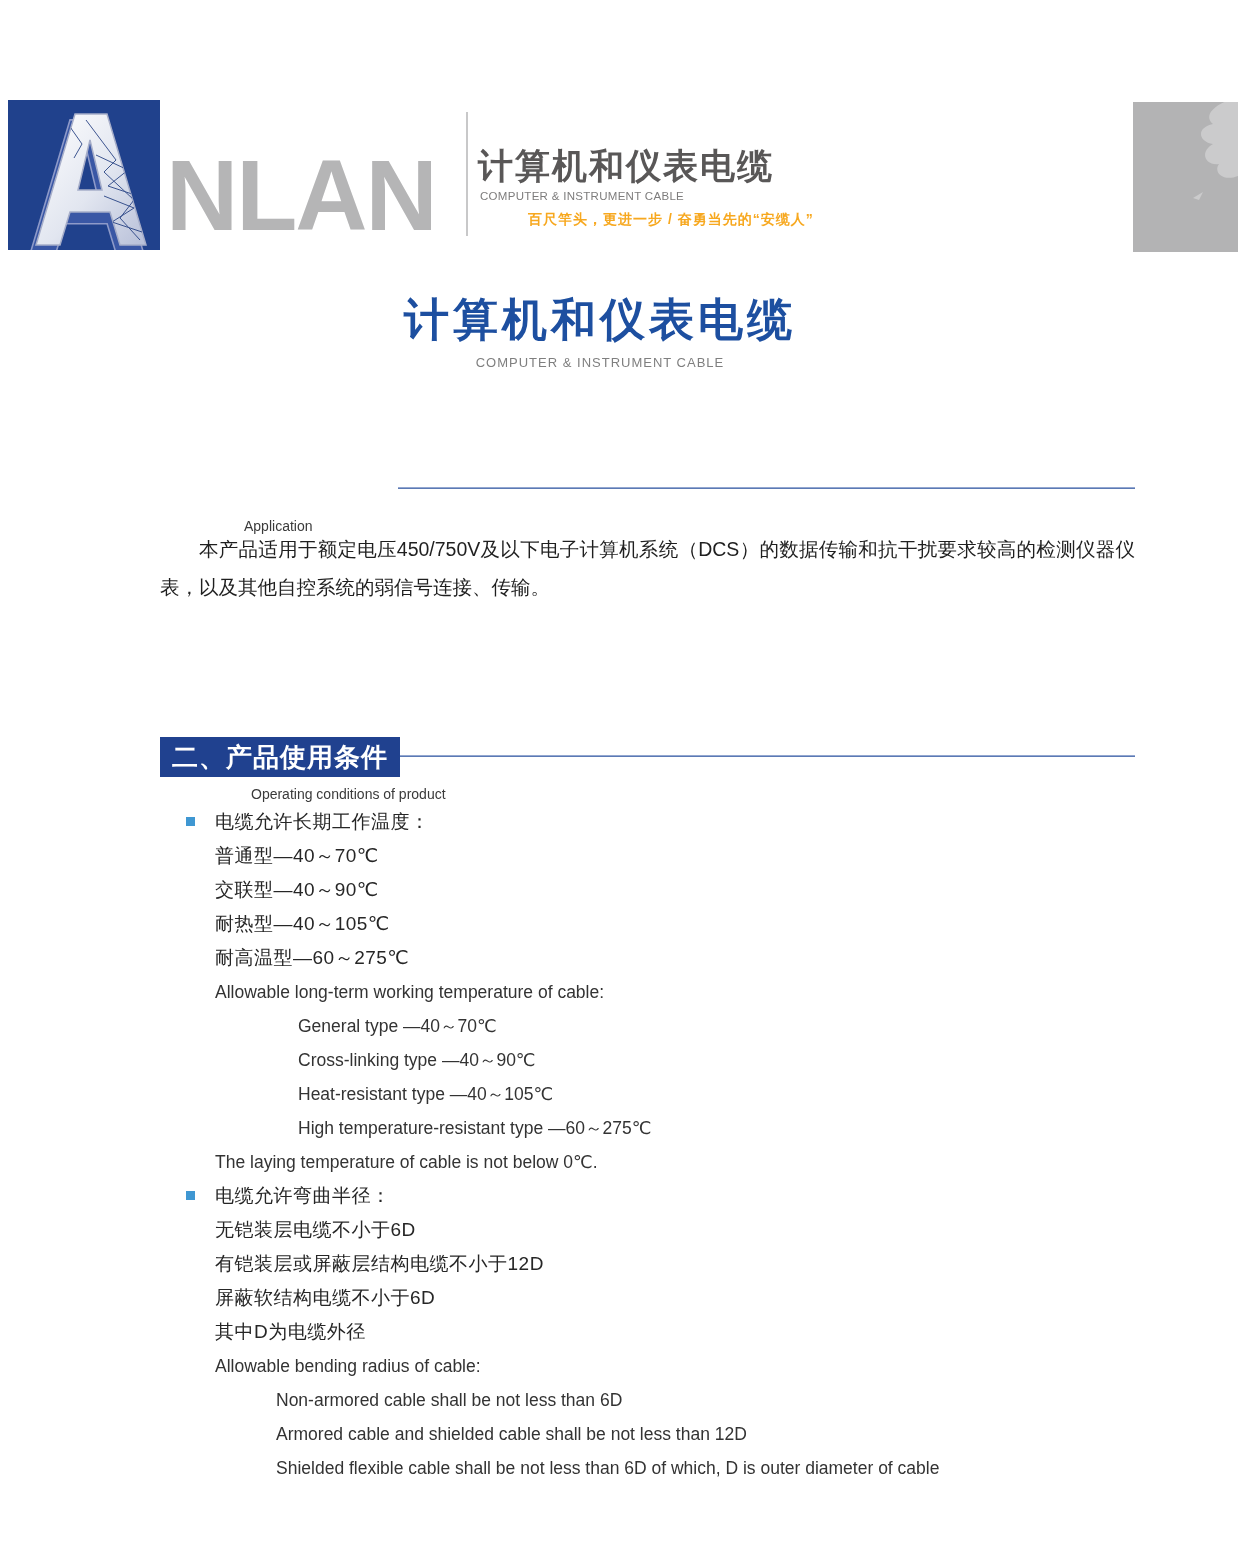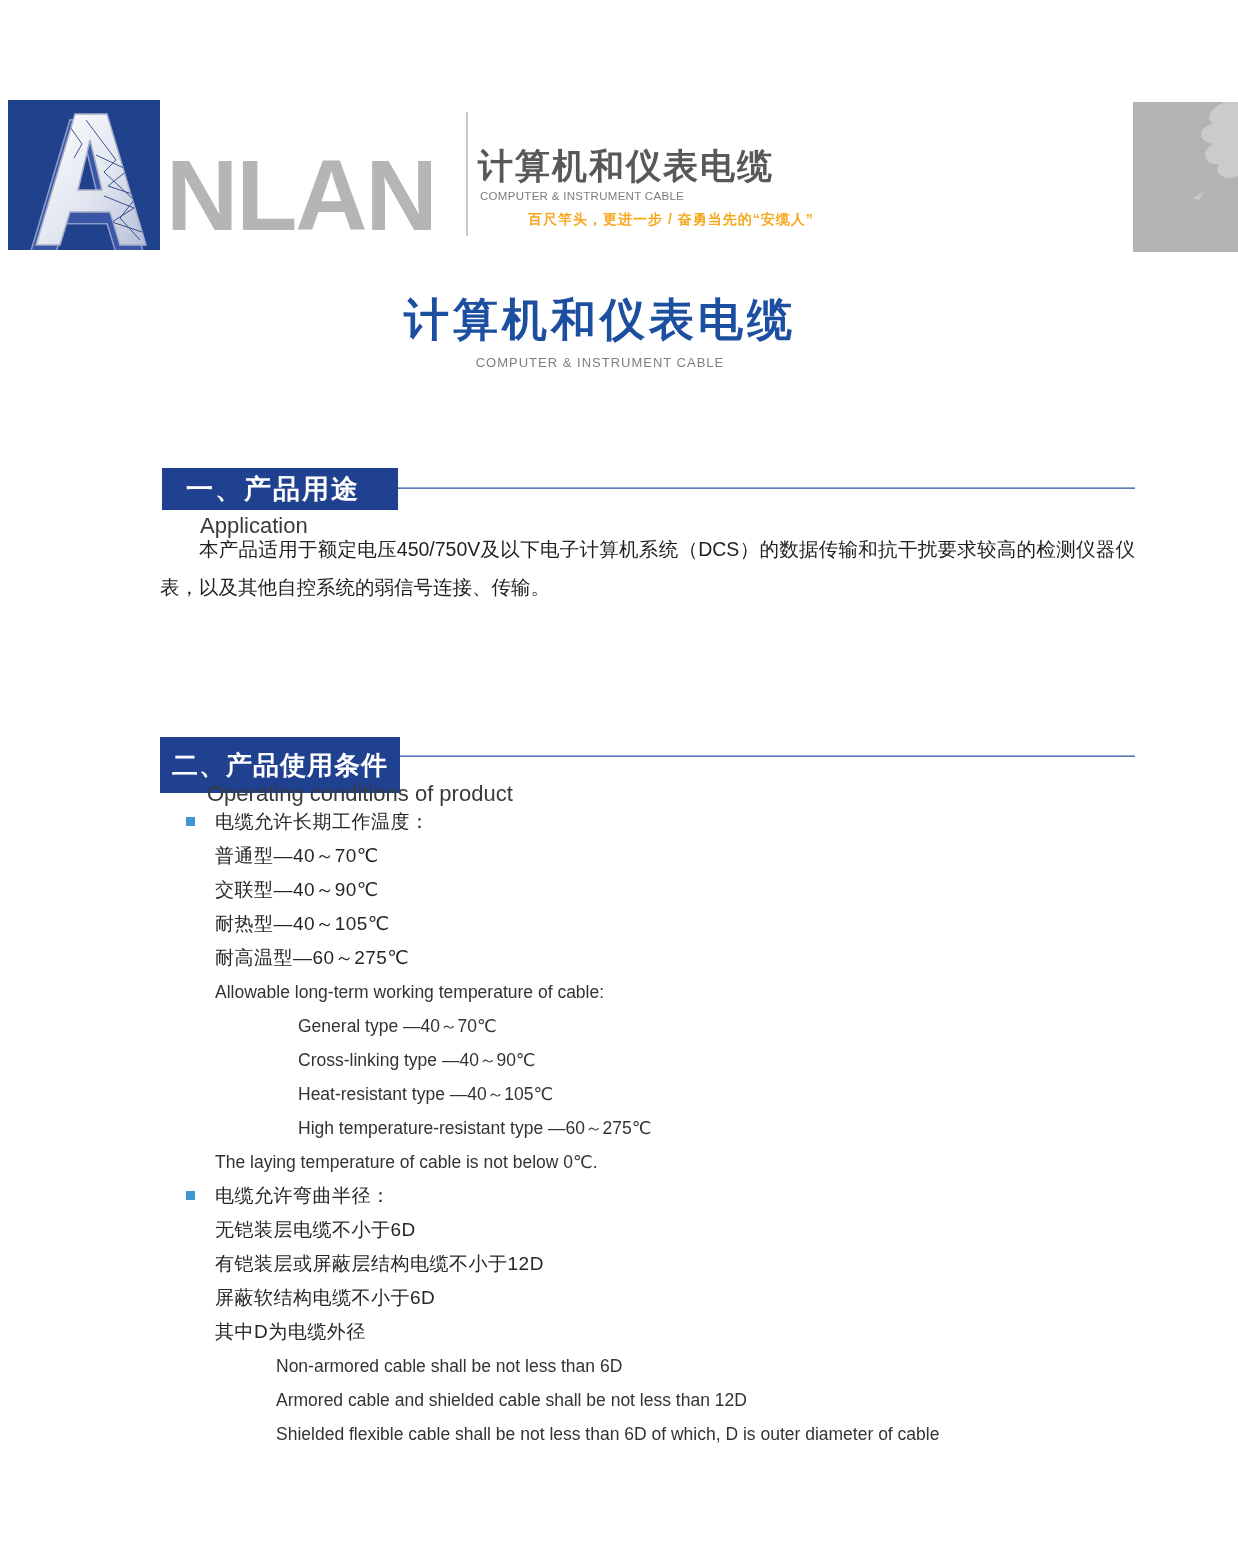--- a/index.html
+++ b/index.html
@@ -25,25 +25,25 @@
   .title-wrap{left:0;top:295px;width:1200px;text-align:center;}
   .title-cn{font-size:45px;line-height:50px;font-weight:bold;color:#1d4fa0;letter-spacing:4px;}
   .title-en{margin-top:10px;font-size:13px;line-height:15px;color:#7f7f7f;letter-spacing:1px;}
 
   
   .sec-box{
     background:#20418f;color:#ffffff;font-weight:bold;letter-spacing:2px;
     display:flex;align-items:center;
   }
   .sec-box.s1{left:162px;top:468px;width:236px;height:42px;font-size:27px;padding-left:24px;box-sizing:border-box;}
-  .sec-box.s2{left:160px;top:737px;width:240px;height:56px;font-size:26px;padding-left:12px;box-sizing:border-box;letter-spacing:1px;}
+  .sec-box.s2{left:160px;top:737px;width:240px;height:40px;font-size:26px;padding-left:12px;box-sizing:border-box;letter-spacing:1px;}
   .sec-line{height:2px;background:#5b79b4;border-top:1px solid #93a7d0;box-sizing:border-box;}
   .sec-line.l1{left:398px;top:487px;width:737px;}
   .sec-line.l2{left:400px;top:755px;width:735px;}
-  .sec-sub{font-size:22px;color:#3a3a3a;line-height:22px;}
+  .sec-sub{font-size:14px;color:#3a3a3a;line-height:22px;margin-left:44px;}
   .sub1{left:200px;top:515px;}
   .sub2{left:207px;top:783px;}
 
   
   .para{left:160px;width:975px;text-align:justify;}
   .para-cn{top:530px;font-size:19.5px;line-height:38px;color:#1f1f1f;text-indent:2em;}
   .para-en{top:633px;font-size:17.5px;line-height:37px;color:#333333;text-indent:37px;}
 
   
   .cond{left:168px;top:805px;width:975px;text-align:center;}
@@ -96,21 +96,20 @@
       <path d="M105,-5 C80,2 70,14 80,22 C62,26 66,40 80,42 C66,50 72,64 86,62 C80,70 90,80 105,74 Z" fill="#cbcbcc"></path>
       <path d="M60,96 L70,90 L66,98 Z" fill="#cbcbcc"></path>
     </svg>
   </div>
 
   <div class="abs title-wrap">
     <div class="title-cn">计算机和仪表电缆</div>
     <div class="title-en">COMPUTER &amp; INSTRUMENT CABLE</div>
   </div>
 
-  <div class="abs sec-box s1">一、产品用途</div>
   <div class="abs sec-line l1"></div>
   <div class="abs sec-sub sub1">Application</div>
   <div class="abs para para-cn">本产品适用于额定电压450/750V及以下电子计算机系统（DCS）的数据传输和抗干扰要求较高的检测仪器仪表，以及其他自控系统的弱信号连接、传输。</div>
 
   <div class="abs sec-box s2">二、产品使用条件</div>
   <div class="abs sec-line l2"></div>
   <div class="abs sec-sub sub2">Operating conditions of product</div>
 
   <div class="abs cond">
     <div class="row cn">
@@ -156,20 +155,23 @@
       </div>
     <div class="row cn">
         <span>有铠装层或屏蔽层结构电缆不小于12D</span>
       </div>
     <div class="row cn">
         <span>屏蔽软结构电缆不小于6D</span>
       </div>
     <div class="row cn">
         <span>其中D为电缆外径</span>
       </div>
+    <div class="row en">
+        <span>Allowable bending radius of cable:</span>
+      </div>
     <div class="row en ind-b">
         <span>Non-armored cable shall be not less than 6D</span>
       </div>
     <div class="row en ind-b">
         <span>Armored cable and shielded cable shall be not less than 12D</span>
       </div>
     <div class="row en ind-b">
         <span>Shielded flexible cable shall be not less than 6D of which, D is outer diameter of cable</span>
       </div>
   </div>

